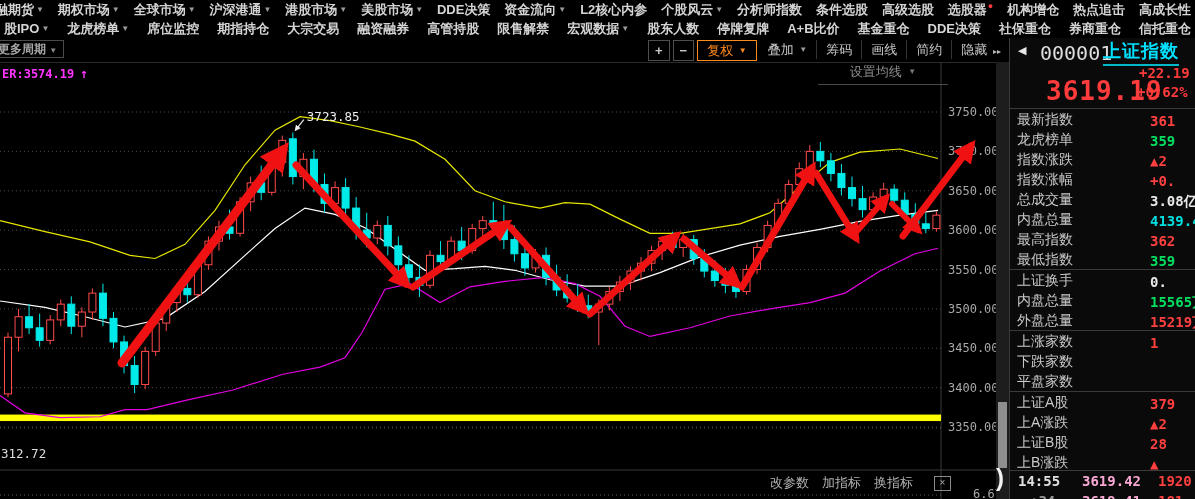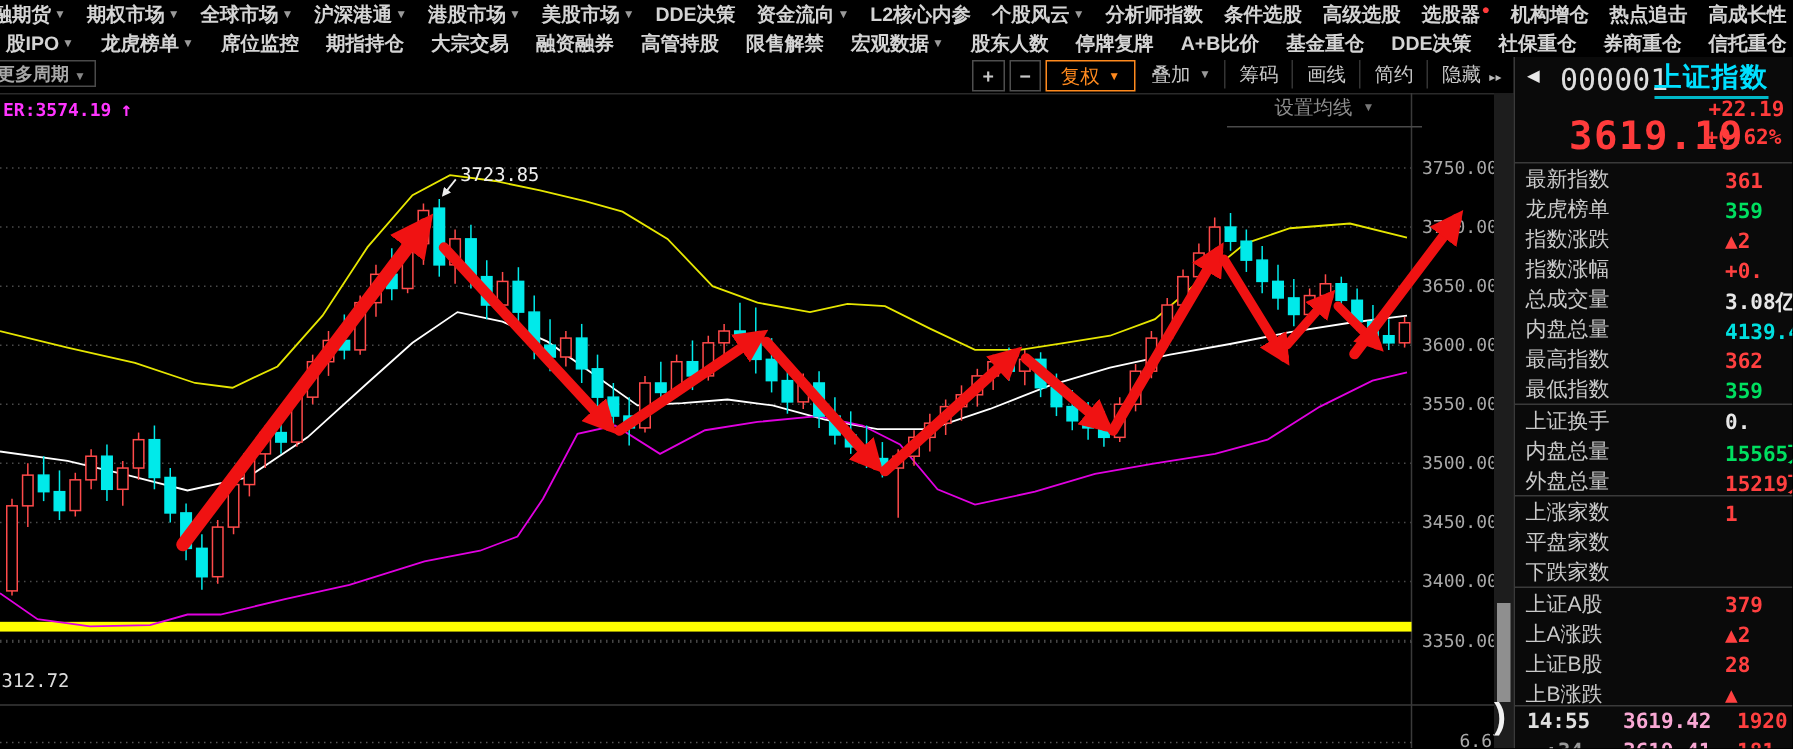--- a/index.html
+++ b/index.html
@@ -381,20 +381,26 @@
           <line x1="903" y1="174" x2="971" y2="84" stroke="#f01212" stroke-width="7" stroke-linecap="round" marker-end="url(#ah)"></line>
         </g>
       </svg>
     <div id="boll-label">
       <span>ER:3574.19</span><span class="up-arrow">↑</span>
     </div>
     <div id="ma-setting">
       <span>设置均线</span>
       <span class="caret">▼</span>
     </div>
+    <div id="bottom-actions">
+      <span id="act-0">改参数</span>
+      <span id="act-1">加指标</span>
+      <span id="act-2">换指标</span>
+      <span id="close-ind">×</span>
+    </div>
   </div>
 
   <div id="vscroll">
     <div id="vscroll-thumb"></div>
     <div id="collapse-handle">)</div>
   </div>
 
   <div id="panel">
     <div id="panel-header">
       <span id="back-arrow">◀</span>
@@ -447,25 +453,25 @@
         </div>
         <div class="prow">
           <span class="lbl">外盘总量</span>
           <span class="val c-red">15219万</span>
         </div>
         <div class="prow sep">
           <span class="lbl">上涨家数</span>
           <span class="val c-red">1</span>
         </div>
         <div class="prow">
+          <span class="lbl">下跌家数</span>
+          <span class="val c-white"></span>
+        </div>
+        <div class="prow">
           <span class="lbl">平盘家数</span>
-          <span class="val c-white"></span>
-        </div>
-        <div class="prow">
-          <span class="lbl">下跌家数</span>
           <span class="val c-white"></span>
         </div>
         <div class="prow sep">
           <span class="lbl">上证A股</span>
           <span class="val c-red">379</span>
         </div>
         <div class="prow">
           <span class="lbl">上A涨跌</span>
           <span class="val c-red">▲2</span>
         </div>

